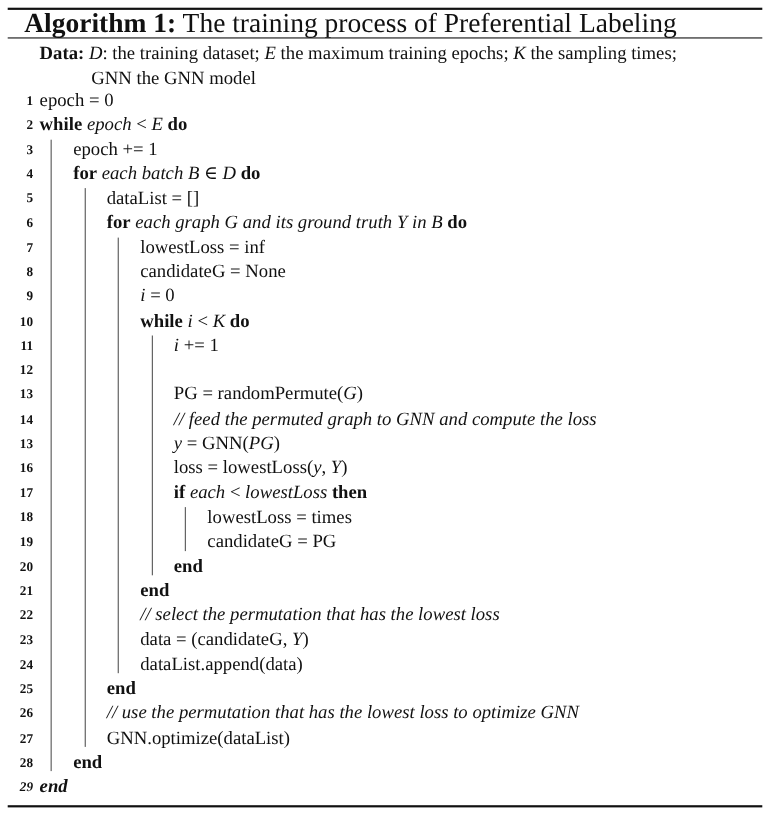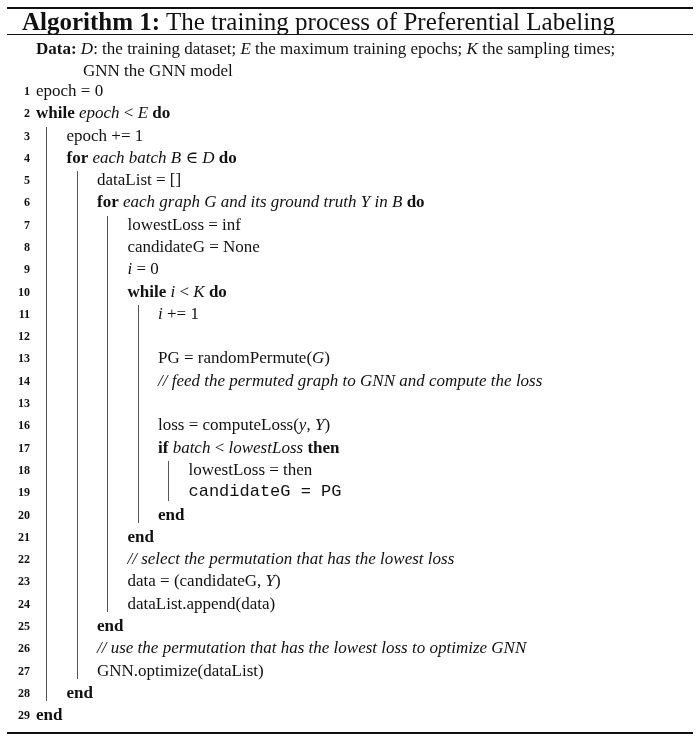--- a/index.html
+++ b/index.html
@@ -83,36 +83,37 @@
     <div class="line" style="top: 347.48px;">
       <span class="ln">13</span>
       <span class="code" style="left: 158px;"><span>PG = randomPermute(</span><span class="it">G</span><span>)</span></span>
     </div>
     <div class="line" style="top: 369.77px;">
       <span class="ln">14</span>
       <span class="code" style="left: 158px;"><span class="it">// feed the permuted graph to GNN and compute the loss</span></span>
     </div>
     <div class="line" style="top: 392.06px;">
       <span class="ln">13</span>
+      <span class="code" style="left: 158px;"><span class="it">y</span><span> = GNN(</span><span class="it">PG</span><span>)</span></span>
     </div>
     <div class="line" style="top: 414.35px;">
       <span class="ln">16</span>
-      <span class="code" style="left: 158px;"><span>loss = computeLoss(</span><span class="it">y</span><span>, </span><span class="it">Y</span><span>)</span></span>
+      <span class="code" style="left: 158px;"><span>loss = lowestLoss(</span><span class="it">y</span><span>, </span><span class="it">Y</span><span>)</span></span>
     </div>
     <div class="line" style="top: 436.64px;">
       <span class="ln">17</span>
-      <span class="code" style="left: 158px;"><span class="kw">if</span><span class="it"> batch</span><span> &lt; </span><span class="it">lowestLoss</span><span class="kw"> then</span></span>
+      <span class="code" style="left: 158px;"><span class="kw">if</span><span class="it"> each</span><span> &lt; </span><span class="it">lowestLoss</span><span class="kw"> then</span></span>
     </div>
     <div class="line" style="top: 458.93px;">
       <span class="ln">18</span>
-      <span class="code" style="left: 188.5px;"><span>lowestLoss = then</span></span>
+      <span class="code" style="left: 188.5px;"><span>lowestLoss = times</span></span>
     </div>
     <div class="line" style="top: 481.22px;">
       <span class="ln">19</span>
-      <span class="code" style="left: 188.5px; font-family: Liberation Mono, monospace;"><span>candidateG = PG</span></span>
+      <span class="code" style="left: 188.5px;"><span>candidateG = PG</span></span>
     </div>
     <div class="line" style="top: 503.51px;">
       <span class="ln">20</span>
       <span class="code" style="left: 158px;"><span class="kw">end</span></span>
     </div>
     <div class="line" style="top: 525.8px;">
       <span class="ln">21</span>
       <span class="code" style="left: 127.5px;"><span class="kw">end</span></span>
     </div>
     <div class="line" style="top: 548.09px;">
@@ -136,21 +137,21 @@
       <span class="code" style="left: 97px;"><span class="it">// use the permutation that has the lowest loss to optimize GNN</span></span>
     </div>
     <div class="line" style="top: 659.54px;">
       <span class="ln">27</span>
       <span class="code" style="left: 97px;"><span>GNN.optimize(dataList)</span></span>
     </div>
     <div class="line" style="top: 681.83px;">
       <span class="ln">28</span>
       <span class="code" style="left: 66.5px;"><span class="kw">end</span></span>
     </div>
-    <div class="line" style="top: 704.12px;">
+    <div class="line" style="top: 704.12px; font-style: italic;">
       <span class="ln">29</span>
       <span class="code" style="left: 36px;"><span class="kw">end</span></span>
     </div>
     <div class="vbar" style="left: 46px; top: 126.58px; height: 574.54px;"></div>
     <div class="vbar" style="left: 76.5px; top: 171.16px; height: 507.67px;"></div>
     <div class="vbar" style="left: 107px; top: 215.74px; height: 396.22px;"></div>
     <div class="vbar" style="left: 137.5px; top: 304.9px; height: 217.9px;"></div>
     <div class="vbar" style="left: 168px; top: 460.93px; height: 39.58px;"></div>
   </div>
 

